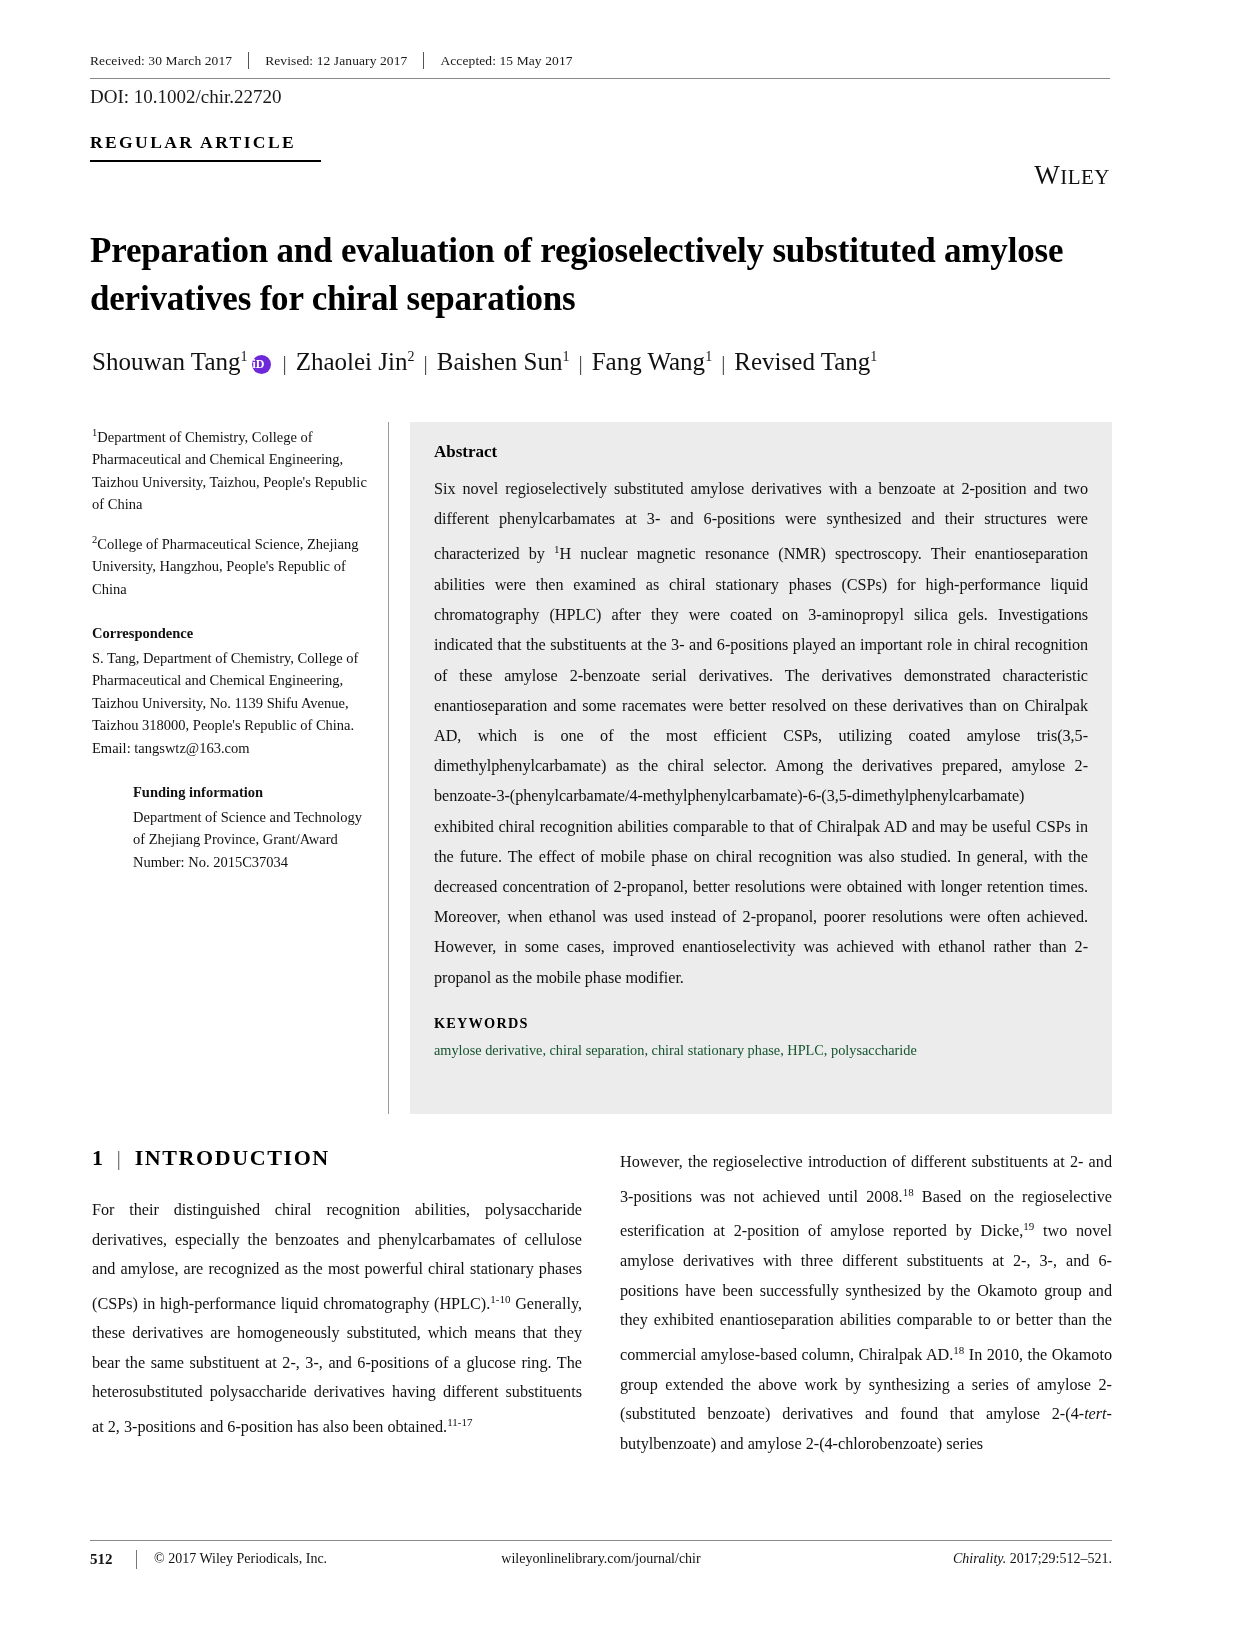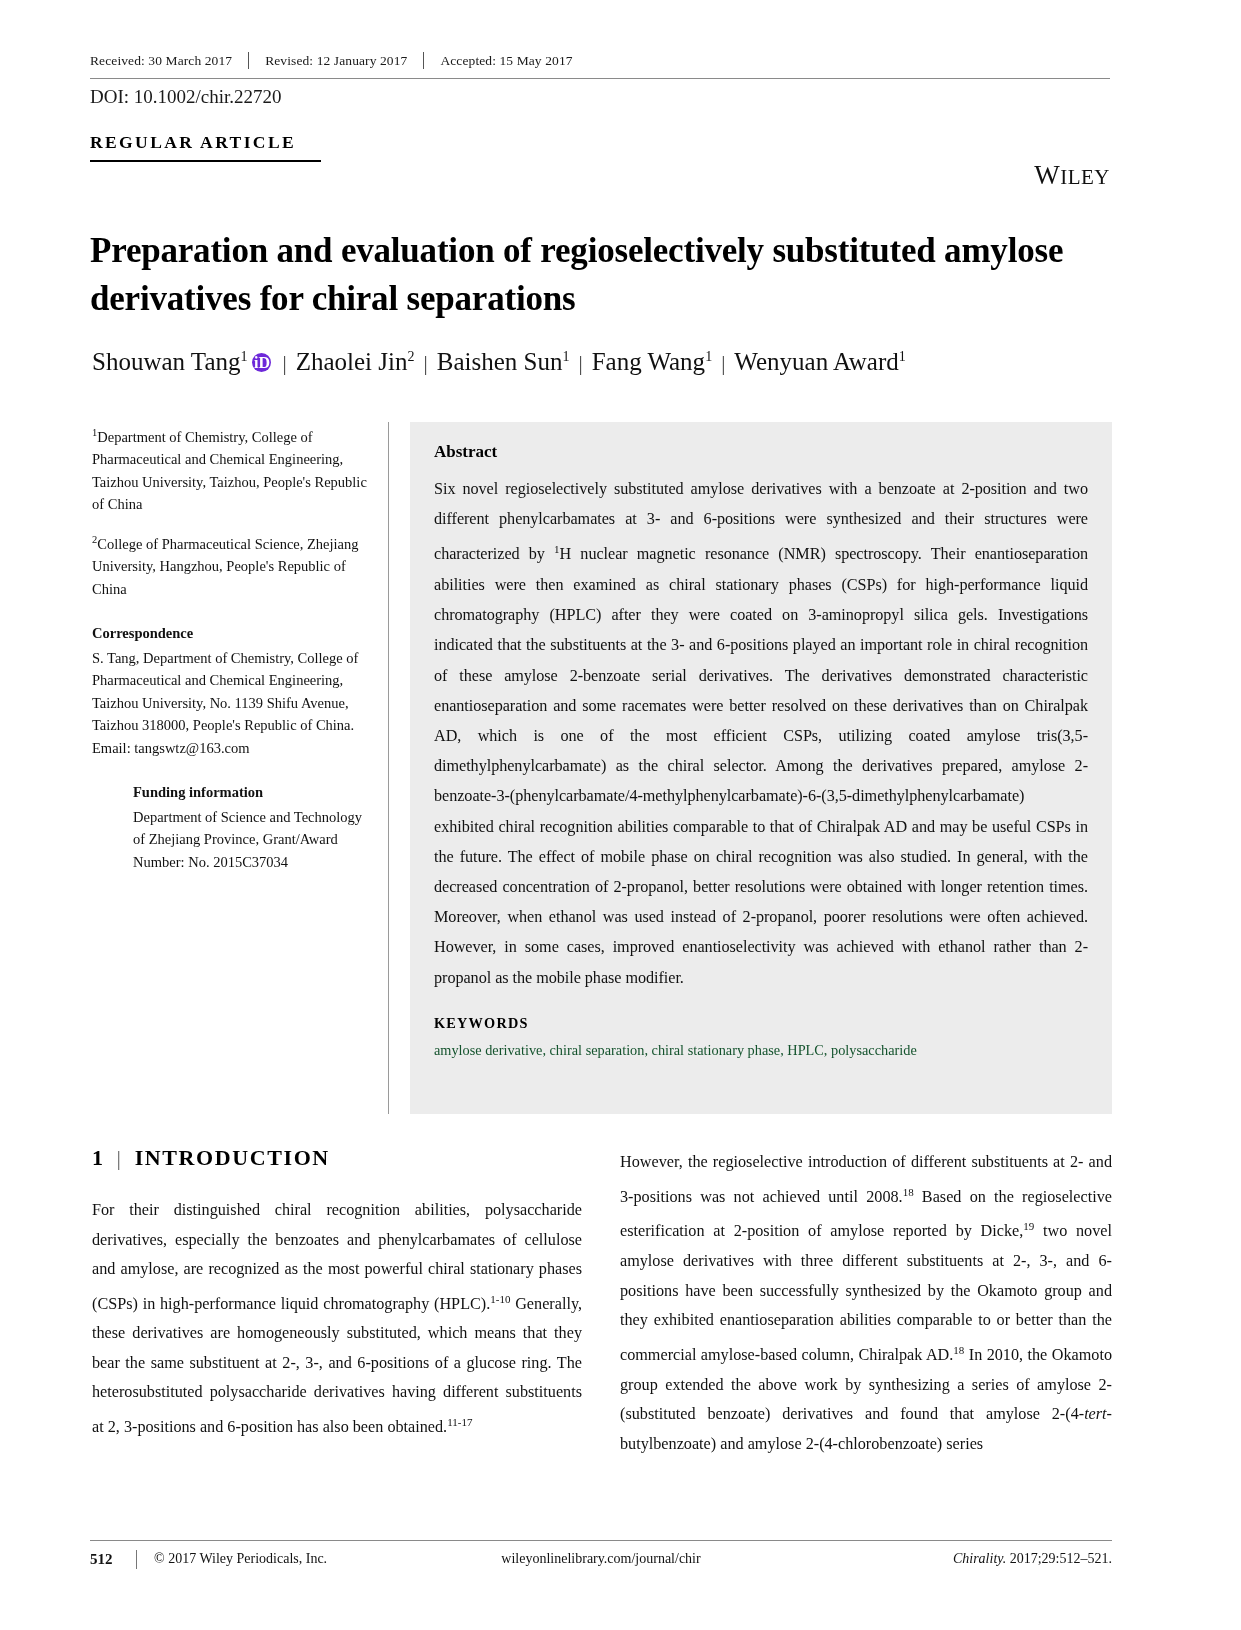--- a/index.html
+++ b/index.html
@@ -130,24 +130,24 @@
     font-size: 21px;
   }
   .orcid {
     display: inline-block;
     width: 19px;
     height: 19px;
     border-radius: 50%;
     background: #6d28d9;
     color: #fff;
     font-family: "Liberation Serif", serif;
-    font-size: 16px;
+    font-size: 12px;
     font-weight: bold;
     line-height: 19px;
-    text-align: center;
+    text-align: left;
     vertical-align: 2px;
     margin: 0 2px 0 5px;
   }
 
   
   .affil-col {
     position: absolute;
     left: 92px;
     top: 422px;
     width: 285px;
@@ -307,21 +307,21 @@
   <div class="hrule-top"></div>
   <div class="doi">DOI: 10.1002/chir.22720</div>
 
   <div class="article-type">REGULAR ARTICLE</div>
   <div class="type-underline"></div>
   <div class="wiley-logo">W<span class="small">ILEY</span></div>
 
   <h1 class="title">Preparation and evaluation of regioselectively substituted amylose derivatives for chiral separations</h1>
 
   <div class="authors">
-    <span><span>Shouwan Tang</span><sup>1</sup></span><span class="orcid">iD</span><span class="sep">|</span><span><span>Zhaolei Jin</span><sup>2</sup></span><span class="sep">|</span><span><span>Baishen Sun</span><sup>1</sup></span><span class="sep">|</span><span><span>Fang Wang</span><sup>1</sup></span><span class="sep">|</span><span><span>Wenyuan Award</span><sup>1</sup></span>
+    <span><span>Shouwan Tang</span><sup>1</sup></span><span class="orcid">iD</span><span class="sep">|</span><span><span>Zhaolei Jin</span><sup>2</sup></span><span class="sep">|</span><span><span>Baishen Sun</span><sup>1</sup></span><span class="sep">|</span><span><span>Fang Wang</span><sup>1</sup></span><span class="sep">|</span><span><span>Revised Tang</span><sup>1</sup></span>
   </div>
 
   <div class="affil-col">
     <div class="affil-block">
       <sup>1</sup><span>Department of Chemistry, College of Pharmaceutical and Chemical Engineering, Taizhou University, Taizhou, People's Republic of China</span>
     </div>
     <div class="affil-block">
       <sup>2</sup><span>College of Pharmaceutical Science, Zhejiang University, Hangzhou, People's Republic of China</span>
     </div>
     <div class="affil-block" style="margin-top:22px;">

